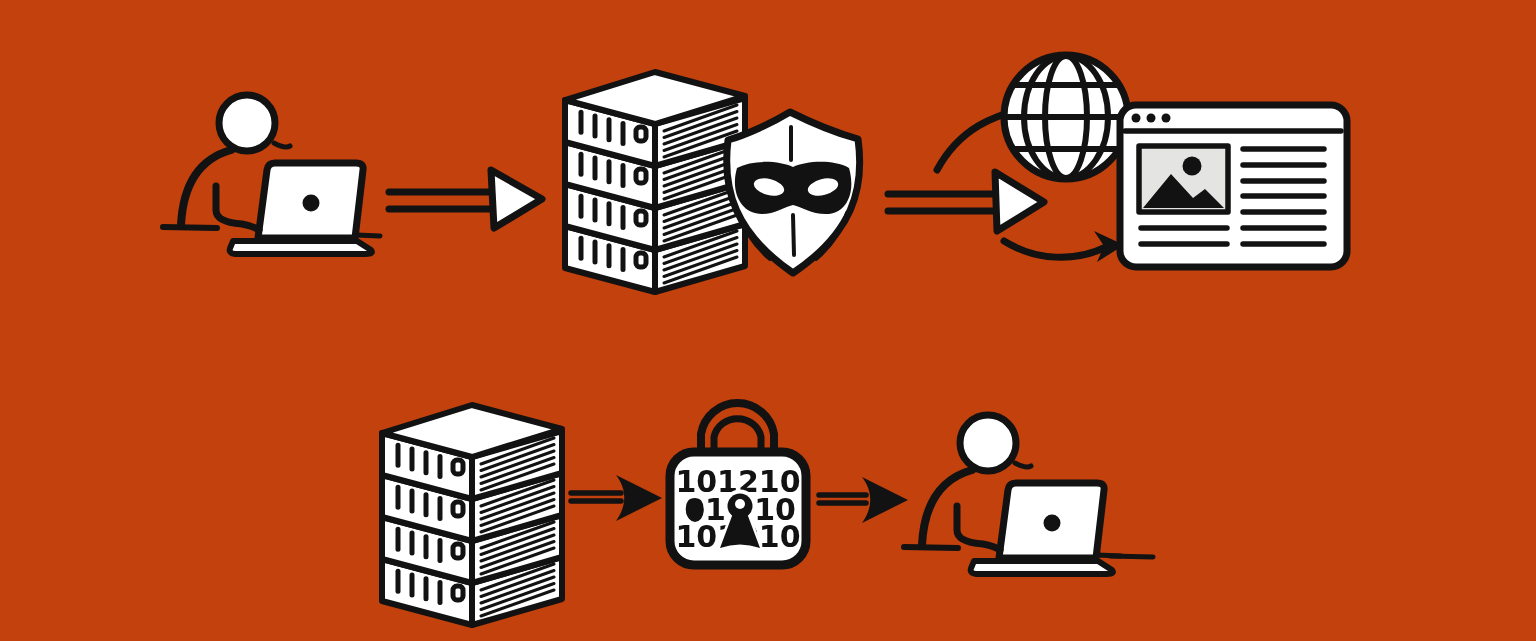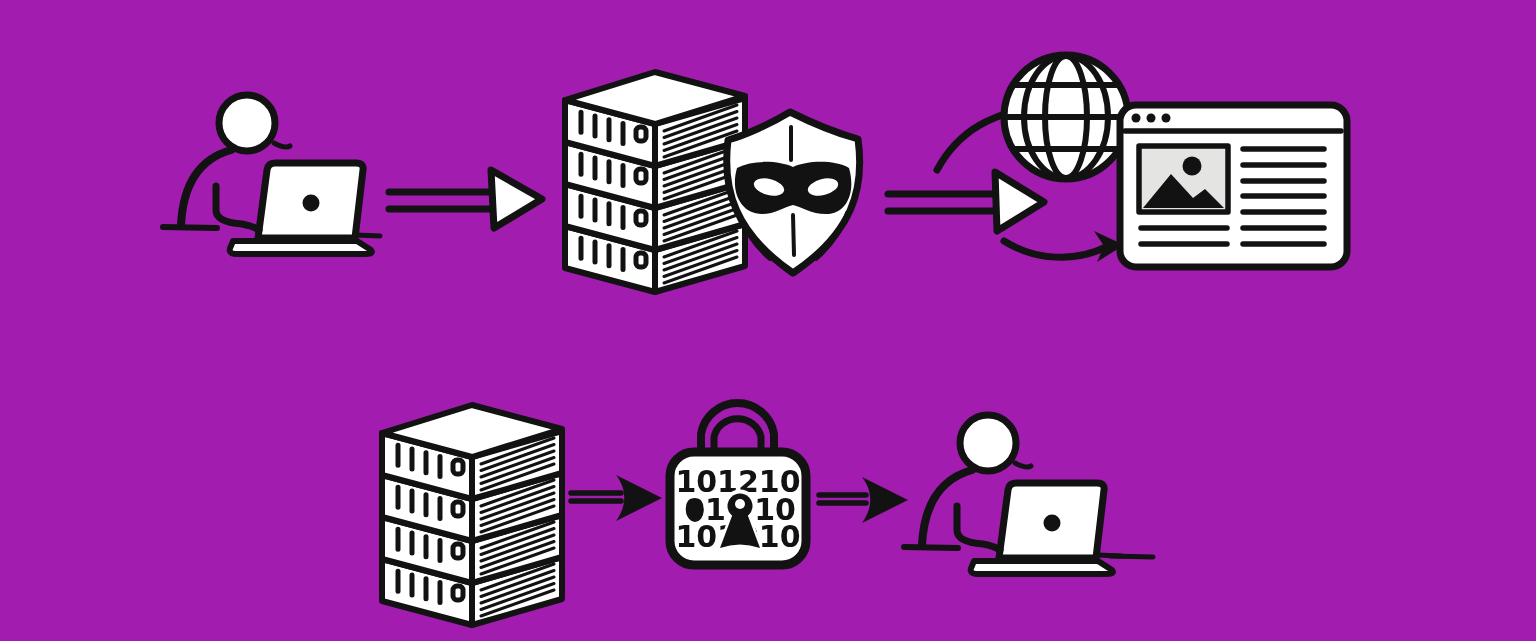--- a/index.html
+++ b/index.html
@@ -1,16 +1,16 @@
 <!DOCTYPE html>
 <html><head>
 <meta charset="utf-8">
 <style>
   html,body{margin:0;padding:0;background:#ffffff;}
-  .canvas{position:relative;width:1536px;height:641px;background:#a21caf;overflow:hidden;
+  .canvas{position:relative;width:1536px;height:641px;background:#c2410c;overflow:hidden;
           font-family:"DejaVu Sans",sans-serif;}
   svg{display:block;}
   .ink{stroke:#121212;fill:none;stroke-linecap:round;stroke-linejoin:round;}
   .wfill{fill:#ffffff;}
   .blk{fill:#121212;stroke:none;}
   .gray{fill:#e4e4e2;}
   .sw3{stroke-width:3;} .sw4{stroke-width:4;} .sw5{stroke-width:5;}
   .sw55{stroke-width:5.5;} .sw6{stroke-width:6;} .sw7{stroke-width:7;}
   .sw8{stroke-width:8;} .sw9{stroke-width:9;}
   .bin{font-family:"DejaVu Sans",sans-serif;font-weight:bold;font-size:30px;

